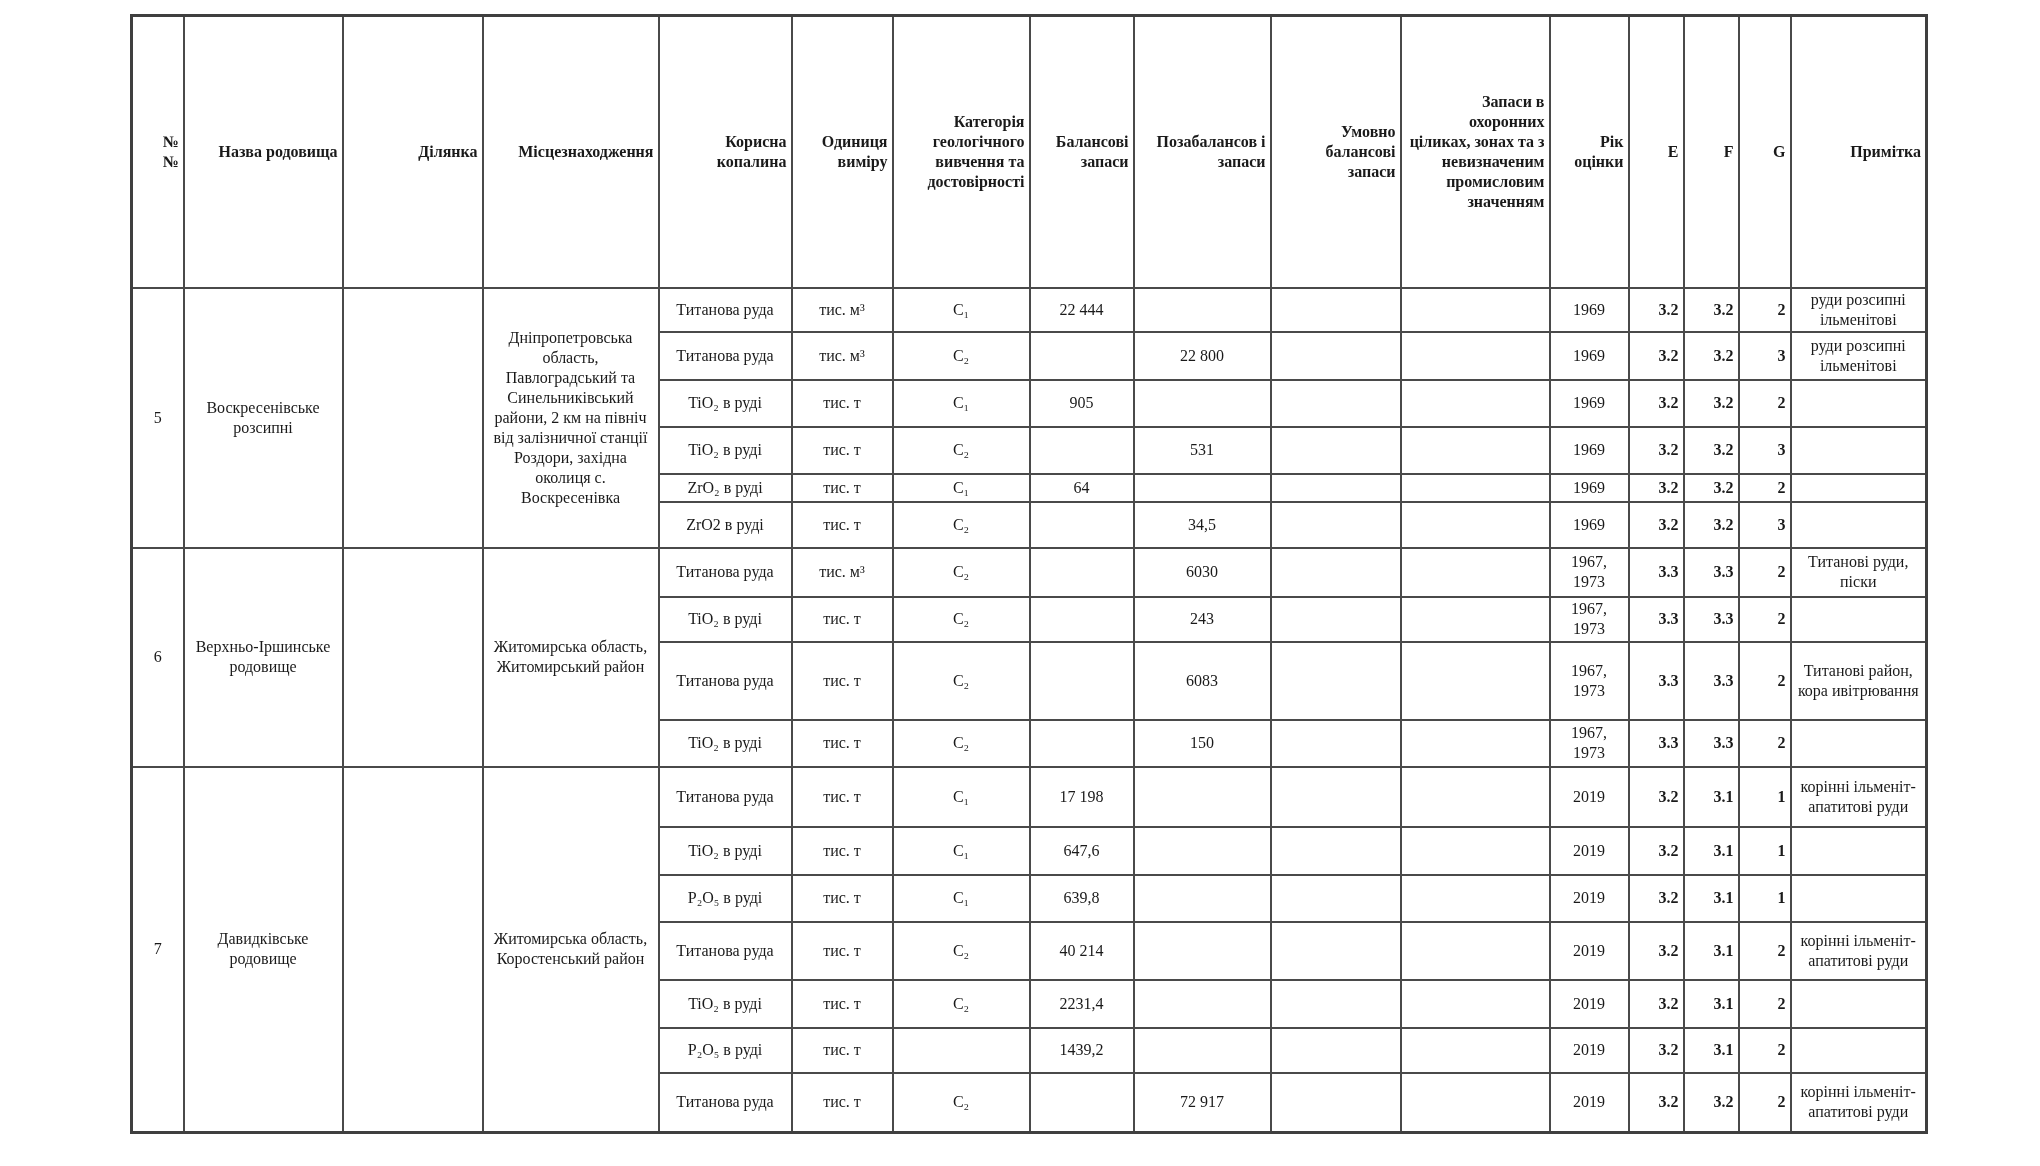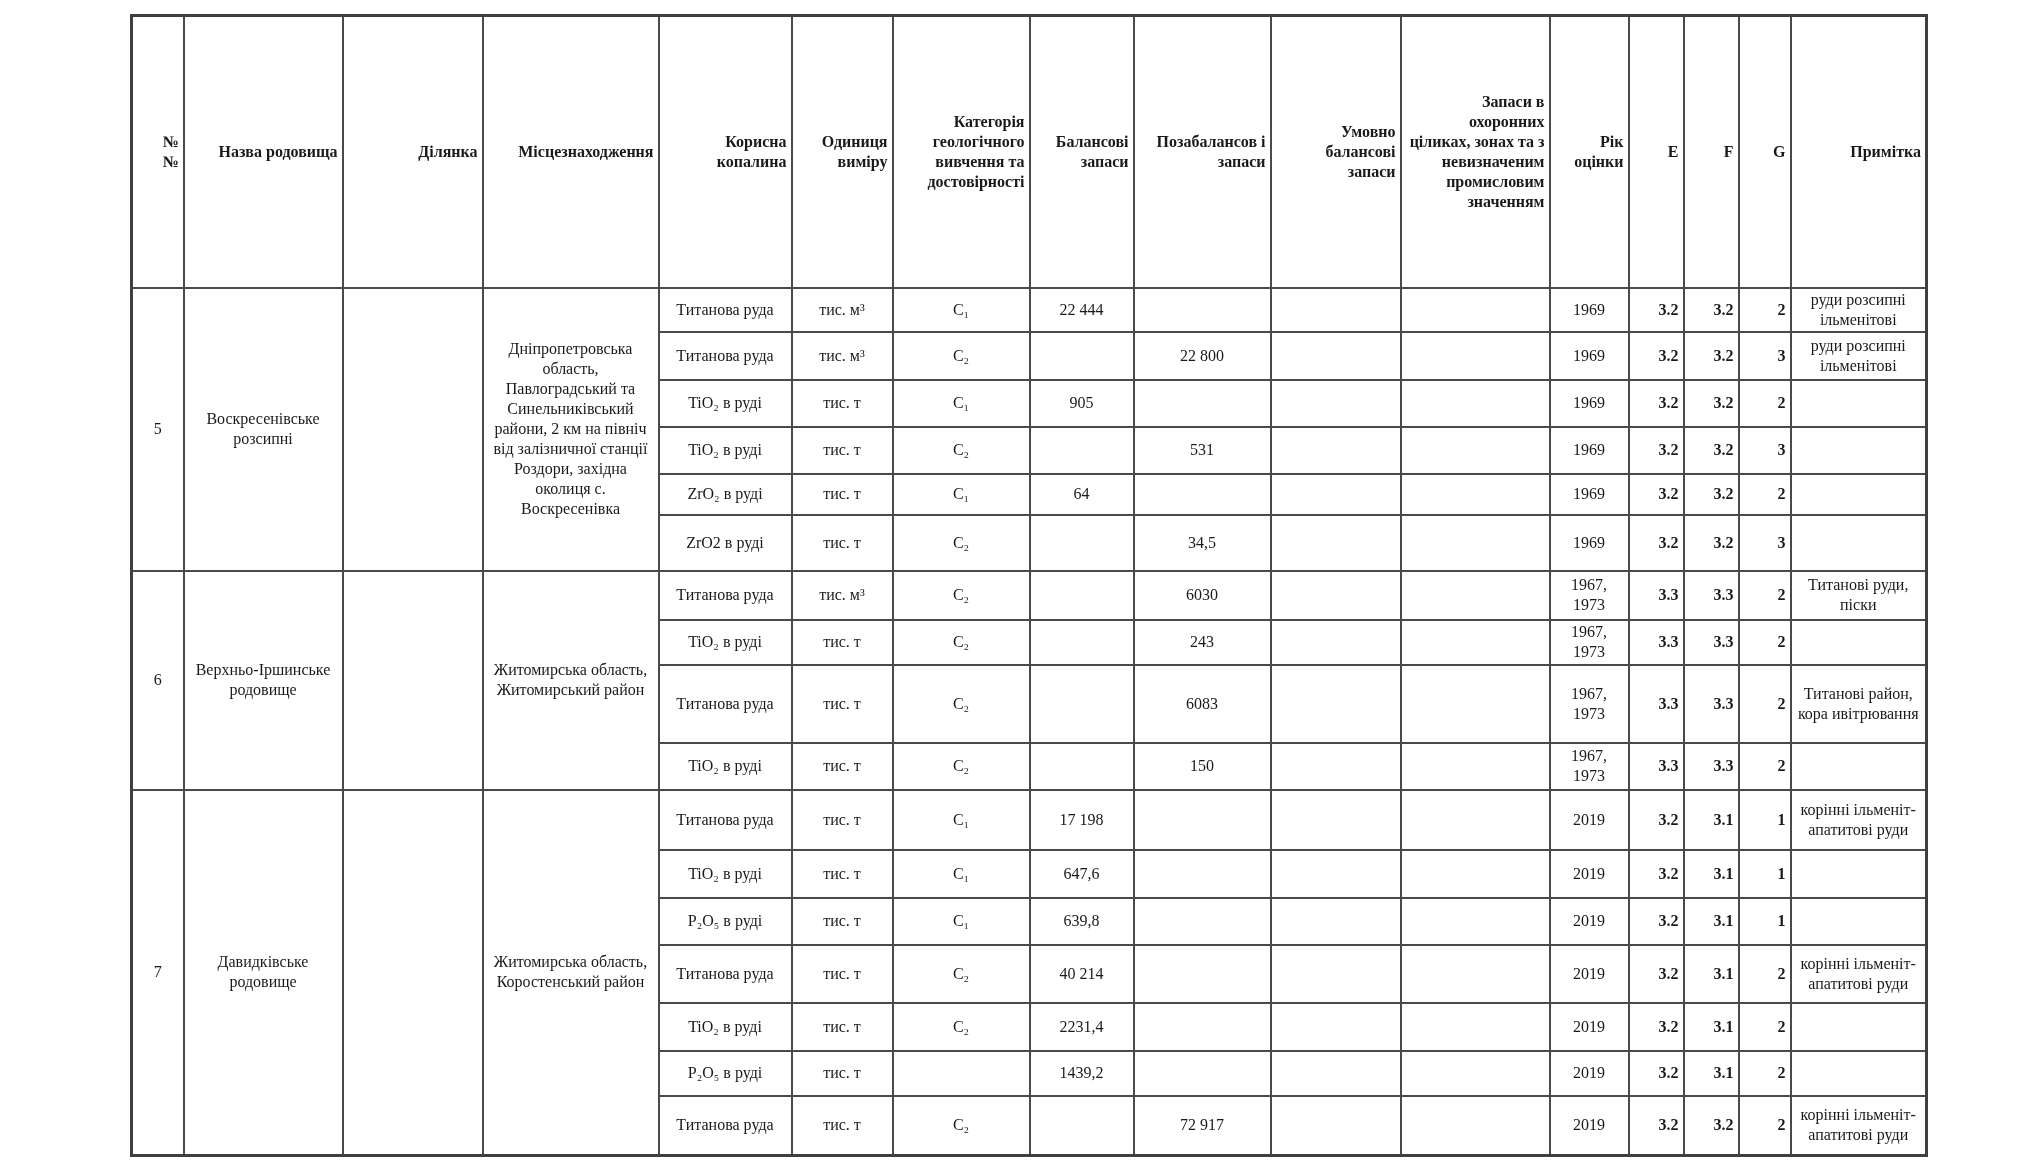--- a/index.html
+++ b/index.html
@@ -125,35 +125,35 @@
           <td></td>
           <td>531</td>
           <td></td>
           <td></td>
           <td>1969</td>
           <td class="bold">3.2</td>
           <td class="bold">3.2</td>
           <td class="bold">3</td>
           <td></td>
         </tr>
-        <tr style="height: 41px;">
+        <tr style="height: 28px;">
           <td>ZrO₂ в руді</td>
           <td>тис. т</td>
           <td>C₁</td>
           <td>64</td>
           <td></td>
           <td></td>
           <td></td>
           <td>1969</td>
           <td class="bold">3.2</td>
           <td class="bold">3.2</td>
           <td class="bold">2</td>
           <td></td>
         </tr>
-        <tr style="height: 56px;">
+        <tr style="height: 46px;">
           <td>ZrO2 в руді</td>
           <td>тис. т</td>
           <td>C₂</td>
           <td></td>
           <td>34,5</td>
           <td></td>
           <td></td>
           <td>1969</td>
           <td class="bold">3.2</td>
           <td class="bold">3.2</td>

